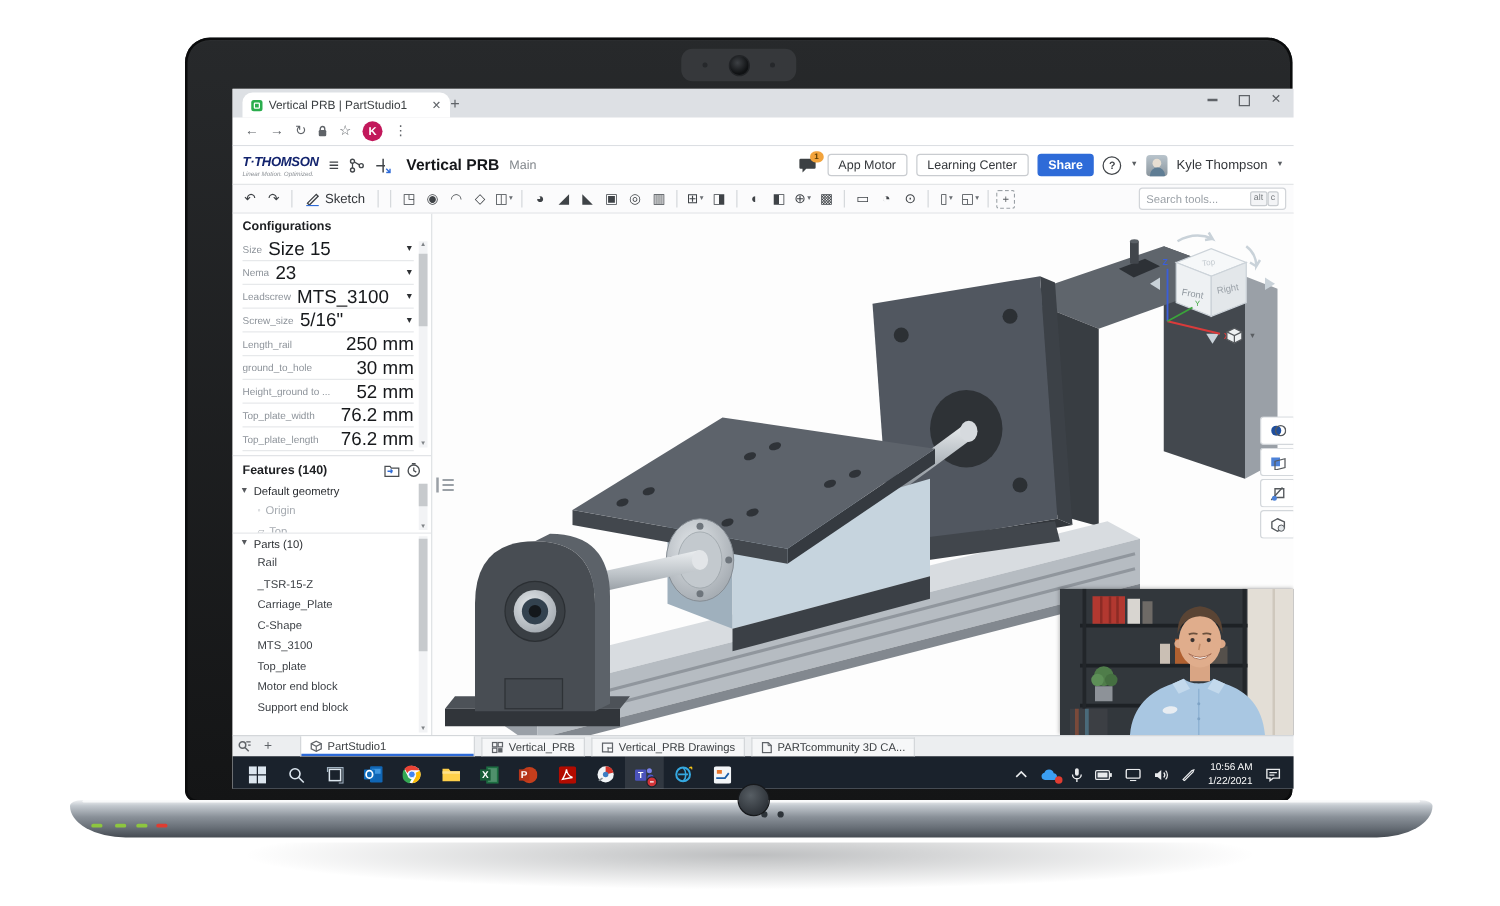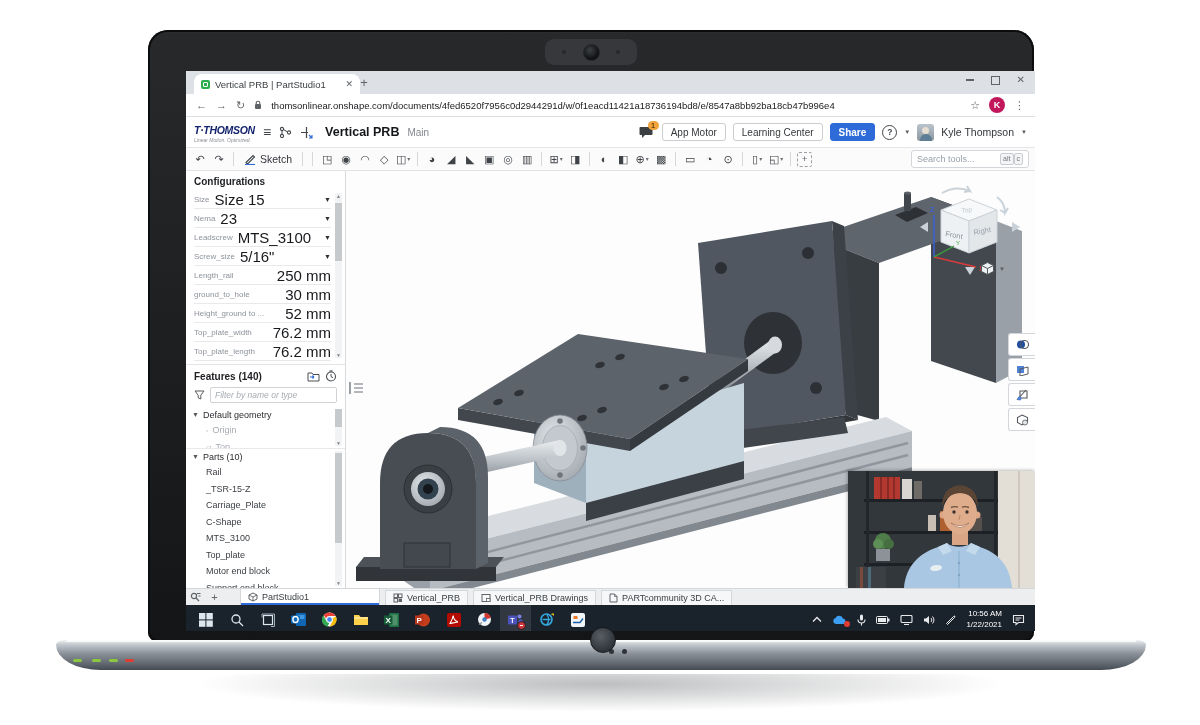--- a/index.html
+++ b/index.html
@@ -184,21 +184,20 @@
       </div>
 
       <div class="urlbar">
         <span class="nav-ic">←</span>
         <span class="nav-ic">→</span>
         <span class="nav-ic">↻</span>
         <svg width="8" height="10" viewBox="0 0 8 10">
           <rect x="1" y="4" width="6" height="5" rx="1" fill="#5f6368"></rect>
           <path d="M2.2 4V3a1.8 1.8 0 0 1 3.6 0v1" fill="none" stroke="#5f6368" stroke-width="1.1"></path>
         </svg>
-        <span class="url-text">thomsonlinear.onshape.com/documents/4fed6520f7956c0d2944291d/w/0f1eacd11421a18736194bd8/e/8547a8bb92ba18cb47b996e4</span>
         <span class="nav-ic">☆</span>
         <span class="avatar-k">K</span>
         <span class="nav-ic">⋮</span>
       </div>
 
       <div class="os-header">
         <div class="logo">
           <span class="brand"><span>T</span>·<span>THOMSON</span></span>
           <span class="tagline">Linear Motion. Optimized.</span>
         </div>
@@ -435,28 +434,20 @@
             <span class="feat-title">Features (140)</span>
             <svg width="13" height="11" viewBox="0 0 13 11">
                 <path d="M1 2h4l1 1.5h6V10H1z" fill="none" stroke="#4a4e52" stroke-width="1"></path>
                 <path d="M3 6h4m0 0L5.5 4.5M7 6 5.5 7.5" stroke="#2e6bd8" stroke-width="1.1" fill="none"></path>
               </svg>
             <svg width="12" height="12" viewBox="0 0 12 12">
                 <circle cx="6" cy="6.5" r="4.5" fill="none" stroke="#4a4e52" stroke-width="1.1"></circle>
                 <path d="M6 4v2.5l2 1.2" stroke="#4a4e52" stroke-width="1" fill="none"></path>
                 <path d="M4.5 1h3" stroke="#4a4e52" stroke-width="1.2"></path>
               </svg>
-          </div>
-          <div class="filter-row">
-            <svg width="11" height="10" viewBox="0 0 11 10">
-                <path d="M1 1h9L6.8 5.2V9L4.2 7.8V5.2z" fill="none" stroke="#55595d" stroke-width="1"></path>
-              </svg>
-            <span class="filter-input">
-              <span class="ph">Filter by name or type</span>
-            </span>
           </div>
 
           <div class="tree tree1">
             <div class="tree-sec">
               <span class="chev">▼</span>
               <span style="font-weight:normal;color:#2a2d31">Default geometry</span>
             </div>
             <div class="tree-item dim">
               <span style="font-size:7px">◦</span>
               <span>Origin</span>

